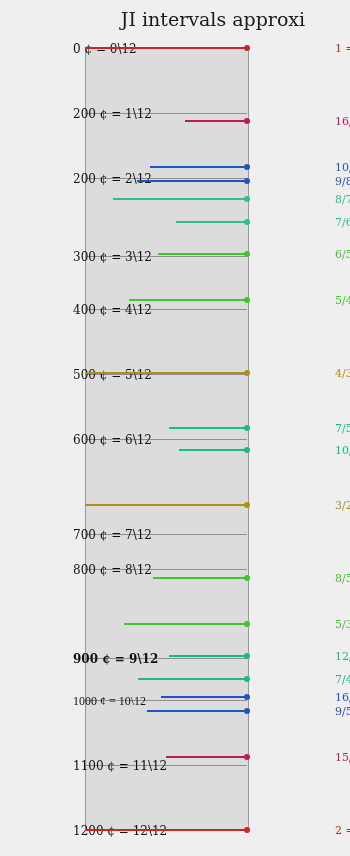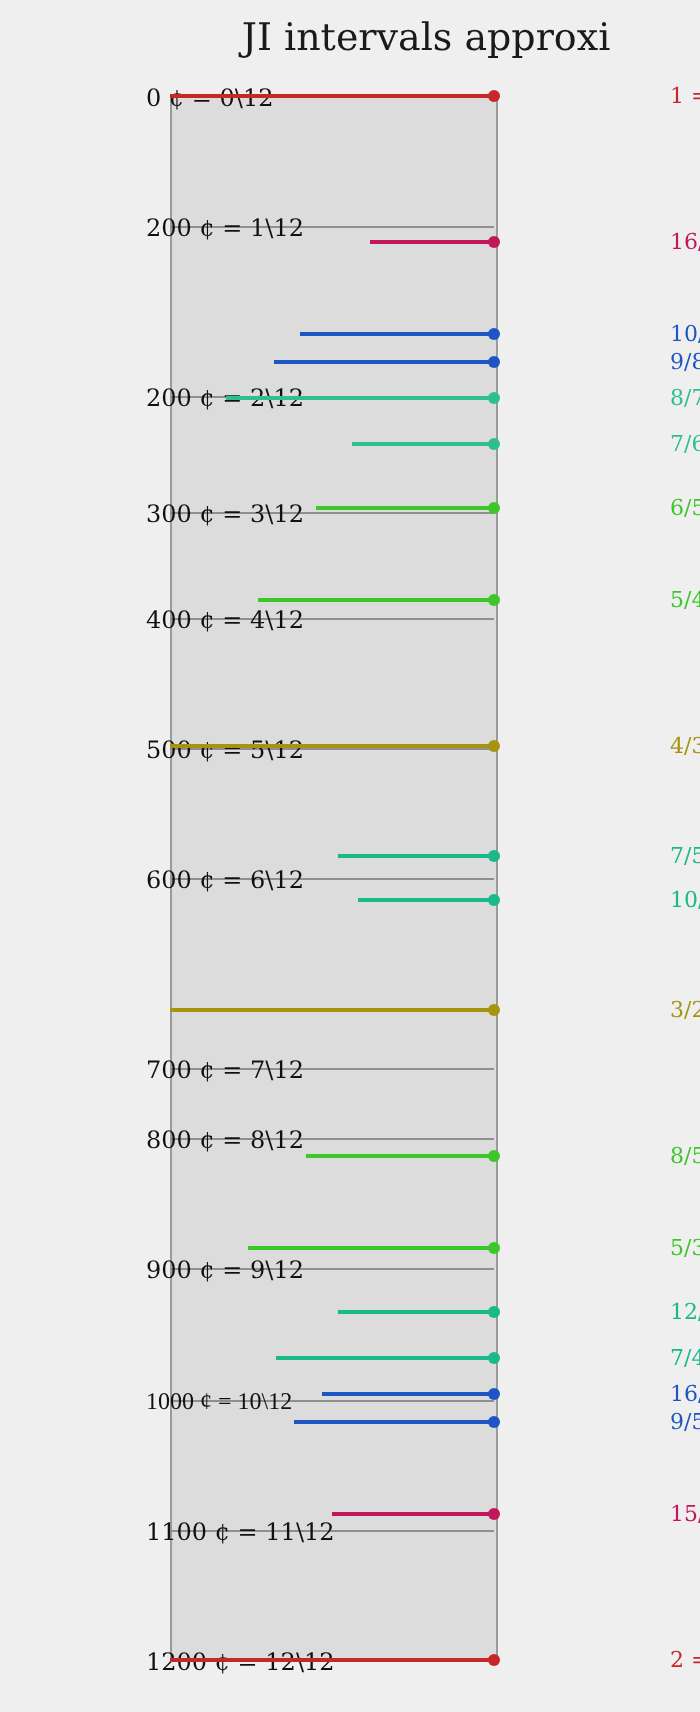--- a/index.html
+++ b/index.html
@@ -103,42 +103,42 @@
 
   <div id="plot-area"></div>
 
   <div id="gridlines-layer">
       <div class="gridline" style="top: 48px;">
         <div class="tick-label-inner">0 ¢ = 0\12</div>
       </div>
       <div class="gridline" style="top: 113.167px;">
         <div class="tick-label-inner">200 ¢ = 1\12</div>
       </div>
-      <div class="gridline" style="top: 178.333px; margin-top: 20px;">
+      <div class="gridline" style="top: 178.333px;">
         <div class="tick-label-inner">200 ¢ = 2\12</div>
       </div>
       <div class="gridline" style="top: 256px;">
         <div class="tick-label-inner">300 ¢ = 3\12</div>
       </div>
       <div class="gridline" style="top: 308.667px;">
         <div class="tick-label-inner">400 ¢ = 4\12</div>
       </div>
       <div class="gridline" style="top: 373.833px;">
         <div class="tick-label-inner">500 ¢ = 5\12</div>
       </div>
       <div class="gridline" style="top: 439px;">
         <div class="tick-label-inner">600 ¢ = 6\12</div>
       </div>
       <div class="gridline" style="top: 504.167px; margin-top: 30px;">
         <div class="tick-label-inner">700 ¢ = 7\12</div>
       </div>
       <div class="gridline" style="top: 569.333px;">
         <div class="tick-label-inner">800 ¢ = 8\12</div>
       </div>
-      <div class="gridline" style="top: 634px;">
+      <div class="gridline" style="top: 658px; font-weight: bold;">
         <div class="tick-label-inner">900 ¢ = 9\12</div>
       </div>
       <div class="gridline" style="top: 699.667px; font-family: Liberation Serif, serif;">
         <div class="tick-label-inner">1000 ¢ = 10\12</div>
       </div>
       <div class="gridline" style="top: 764.833px;">
         <div class="tick-label-inner">1100 ¢ = 11\12</div>
       </div>
       <div class="gridline" style="top: 830px;">
         <div class="tick-label-inner">1200 ¢ = 12\12</div>

